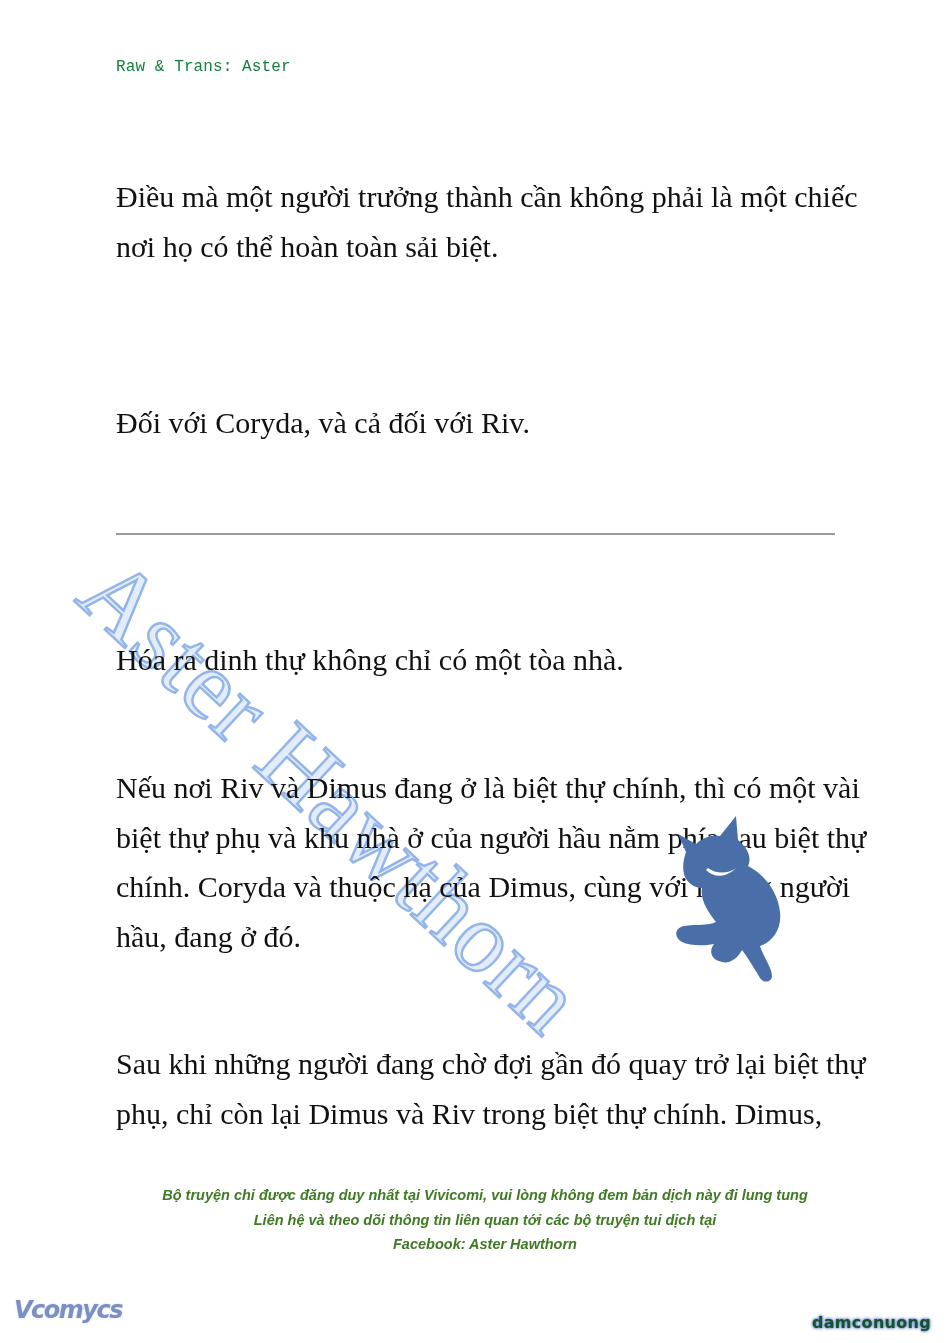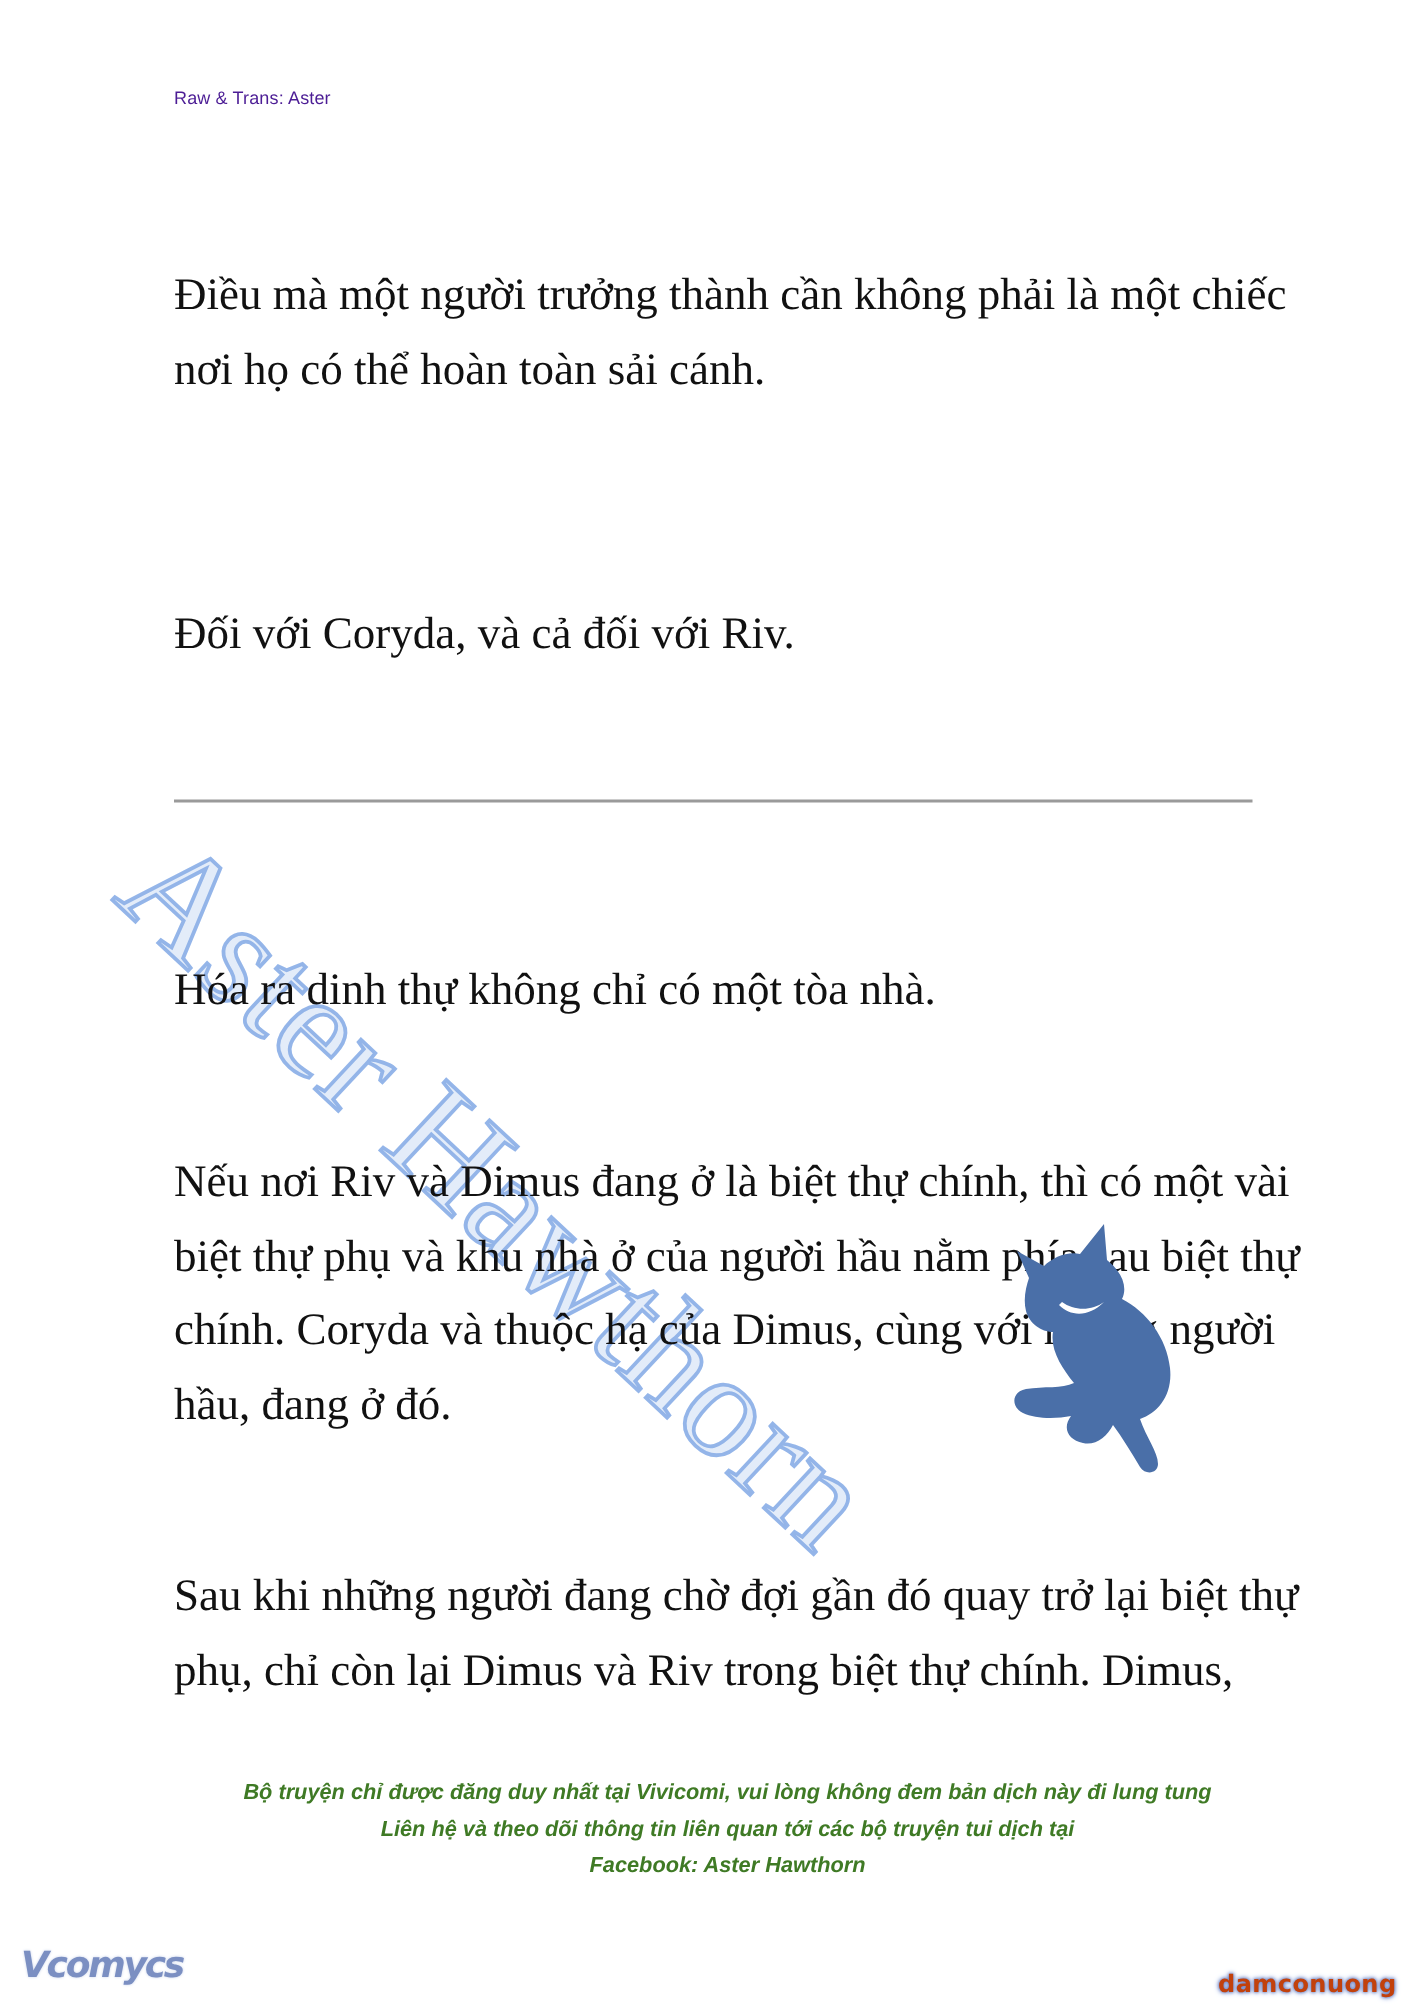--- a/index.html
+++ b/index.html
@@ -17,23 +17,23 @@
       position: absolute;
       left: 0; top: 0;
       width: 950px;
       height: 1343px;
       background: #ffffff;
     }
     .header {
       position: absolute;
       left: 116px;
       top: 58px;
-      font-family: Liberation Sans, sans-serif;
-      font-size: 12px;
-      color: #4c1d95;
+      font-family: Liberation Mono, monospace;
+      font-size: 16px;
+      color: #15803d;
       letter-spacing: 0.1px;
     }
     .para {
       position: absolute;
       left: 116px;
       width: 730px;
       font-family: "Liberation Serif", serif;
       font-size: 30px;
       line-height: 49.5px;
       color: #111111;
@@ -125,38 +125,38 @@
       letter-spacing: -1.5px;
       text-shadow: 0 0 2px #c9d3ea;
     }
     .logo-right {
       position: absolute;
       left: 812px;
       top: 1313px;
       font-family: "DejaVu Sans", sans-serif;
       font-weight: bold;
       font-size: 16px;
-      color: #c2410c;
+      color: #14532d;
       letter-spacing: 0.3px;
       text-shadow: 0 0 2px #6f86c6, 0 0 3px #6f86c6, 0 0 4px #a7b8e4;
     }
   </style>
 </head>
 <body>
 
 <div class="page">
 
   <div class="header">Raw &amp; Trans: Aster</div>
 
   <div class="watermark-fill">Aster Hawthorn</div>
   <div class="watermark">Aster Hawthorn</div>
 
   <p class="para" id="p1">
     <span class="line">Điều mà một người trưởng thành cần không phải là một chiếc</span>
-    <span class="line">nơi họ có thể hoàn toàn sải cánh.</span>
+    <span class="line">nơi họ có thể hoàn toàn sải biệt.</span>
   </p>
 
   <p class="para" id="p2">
     <span class="line">Đối với Coryda, và cả đối với Riv.</span>
   </p>
 
   <div class="divider"></div>
 
   <p class="para" id="p3">
     <span class="line">Hóa ra dinh thự không chỉ có một tòa nhà.</span>

